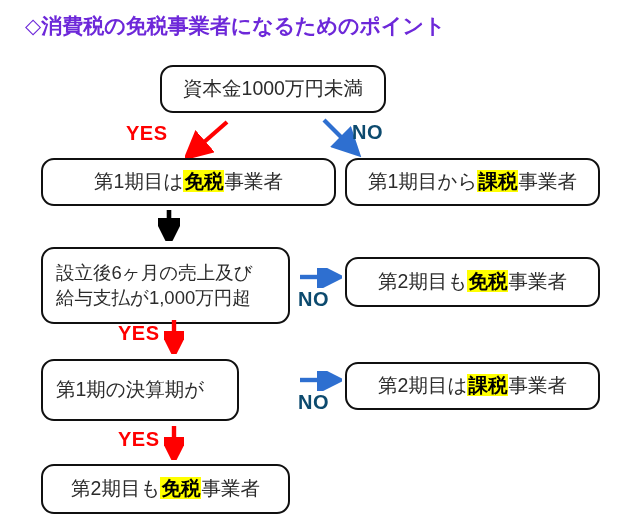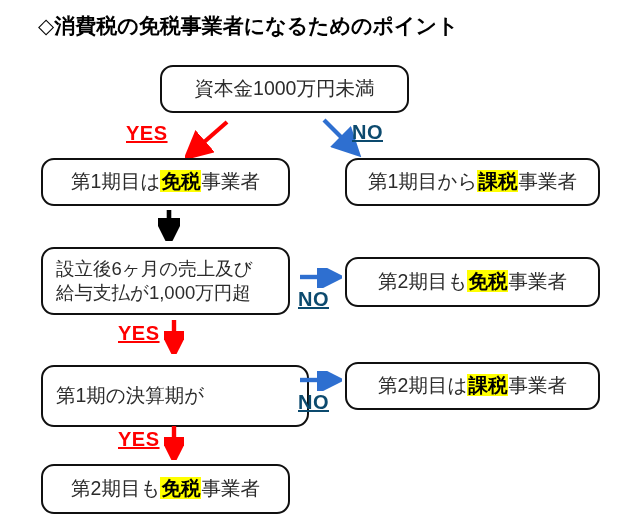--- a/index.html
+++ b/index.html
@@ -17,26 +17,26 @@
   }
 
   #chart {
     position: absolute;
     inset: 0;
   }
 
   
   .title {
     position: absolute;
-    left: 38px;
+    left: 25px;
     top: 12px;
     font-size: 21px;
     font-weight: bold;
     letter-spacing: 0px;
-    color: #000000;
+    color: #6d28d9;
     white-space: nowrap;
   }
 
   
   .node {
     position: absolute;
     box-sizing: border-box;
     border: 2.2px solid #101010;
     border-radius: 13px;
     background: #ffffff;
@@ -61,38 +61,37 @@
     padding: 0 1px;
   }
 
   
   .lab {
     position: absolute;
     font-size: 20px;
     font-weight: bold;
     letter-spacing: 0.5px;
     white-space: nowrap;
-    text-decoration: underline;
   }
   .lab.yes { color: #ff0000; }
   .lab.no  { color: #0c4a6e; }
 
   
   .arrow {
     position: absolute;
   }
 </style>
 </head>
 <body>
 
 <div id="chart">
 
   <div class="title">◇消費税の免税事業者になるためのポイント</div>
 
-  <div class="node center" style="left:160px; top:65px; width:249px; height:48px;">
+  <div class="node center" style="left:160px; top:65px; width:226px; height:48px;">
     <span class="line">資本金1000万円未満</span>
   </div>
 
   <div class="lab yes" style="left:126px; top:122px;">YES</div>
 
   <svg class="arrow" style="left:185px; top:118px;" width="48" height="42" viewBox="0 0 48 42">
     <defs>
       <marker id="mRedDiag" markerWidth="7" markerHeight="7" refX="3.2" refY="3.5" orient="auto">
         <path d="M0,0 L7,3.5 L0,7 z" fill="#ff0000"></path>
       </marker>
@@ -104,42 +103,42 @@
     <defs>
       <marker id="mBlueDiag" markerWidth="7" markerHeight="7" refX="3.2" refY="3.5" orient="auto">
         <path d="M0,0 L7,3.5 L0,7 z" fill="#2e6fd0"></path>
       </marker>
     </defs>
     <line x1="6" y1="4" x2="32" y2="30" stroke="#2e6fd0" stroke-width="4.2" marker-end="url(#mBlueDiag)"></line>
   </svg>
 
   <div class="lab no" style="left:352px; top:121px;">NO</div>
 
-  <div class="node center" style="left:41px; top:158px; width:249px; height:48px;">
+  <div class="node center" style="left:41px; top:158px; width:295px; height:48px;">
     <span class="line">
       <span>第1期目は</span><span class="hl">免税</span><span>事業者</span>
     </span>
   </div>
 
   <div class="node center" style="left:345px; top:158px; width:255px; height:48px;text-align:center;">
     <span class="line">
       <span>第1期目から</span><span class="hl">課税</span><span>事業者</span>
     </span>
   </div>
 
   <svg class="arrow" style="left:158px; top:209px;" width="22" height="32" viewBox="0 0 22 32">
     <defs>
       <marker id="mBlack" markerWidth="6.5" markerHeight="6.5" refX="2.6" refY="3.25" orient="auto">
         <path d="M0,0 L6.5,3.25 L0,6.5 z" fill="#000000"></path>
       </marker>
     </defs>
     <line x1="11" y1="1" x2="11" y2="21" stroke="#000000" stroke-width="4.6" marker-end="url(#mBlack)"></line>
   </svg>
 
-  <div class="node left" style="left:41px; top:247px; width:249px; height:68px; font-size:18.5px;text-align:right;">
+  <div class="node left" style="left:41px; top:247px; width:249px; height:77px; font-size:18.5px;text-align:right;">
     <span class="line">設立後6ヶ月の売上及び</span>
     <span class="line">給与支払が1,000万円超</span>
   </div>
 
   <svg class="arrow" style="left:298px; top:268px;" width="44" height="20" viewBox="0 0 44 20">
     <defs>
       <marker id="mBlueR1" markerWidth="6.5" markerHeight="6.5" refX="2.6" refY="3.25" orient="auto">
         <path d="M0,0 L6.5,3.25 L0,6.5 z" fill="#2e6fd0"></path>
       </marker>
     </defs>
@@ -158,21 +157,21 @@
 
   <svg class="arrow" style="left:164px; top:318px;" width="20" height="36" viewBox="0 0 20 36">
     <defs>
       <marker id="mRedD1" markerWidth="6.5" markerHeight="6.5" refX="2.6" refY="3.25" orient="auto">
         <path d="M0,0 L6.5,3.25 L0,6.5 z" fill="#ff0000"></path>
       </marker>
     </defs>
     <line x1="10" y1="2" x2="10" y2="24" stroke="#ff0000" stroke-width="4.4" marker-end="url(#mRedD1)"></line>
   </svg>
 
-  <div class="node left" style="left:41px; top:359px; width:268px; height:62px;margin-top:6px;">
+  <div class="node left" style="left:41px; top:359px; width:198px; height:62px;">
     <span class="line">第1期の決算期が</span>
   </div>
 
   <svg class="arrow" style="left:298px; top:371px;" width="44" height="20" viewBox="0 0 44 20">
     <defs>
       <marker id="mBlueR2" markerWidth="6.5" markerHeight="6.5" refX="2.6" refY="3.25" orient="auto">
         <path d="M0,0 L6.5,3.25 L0,6.5 z" fill="#2e6fd0"></path>
       </marker>
     </defs>
     <line x1="2" y1="9" x2="30" y2="9" stroke="#2e6fd0" stroke-width="4.4" marker-end="url(#mBlueR2)"></line>

